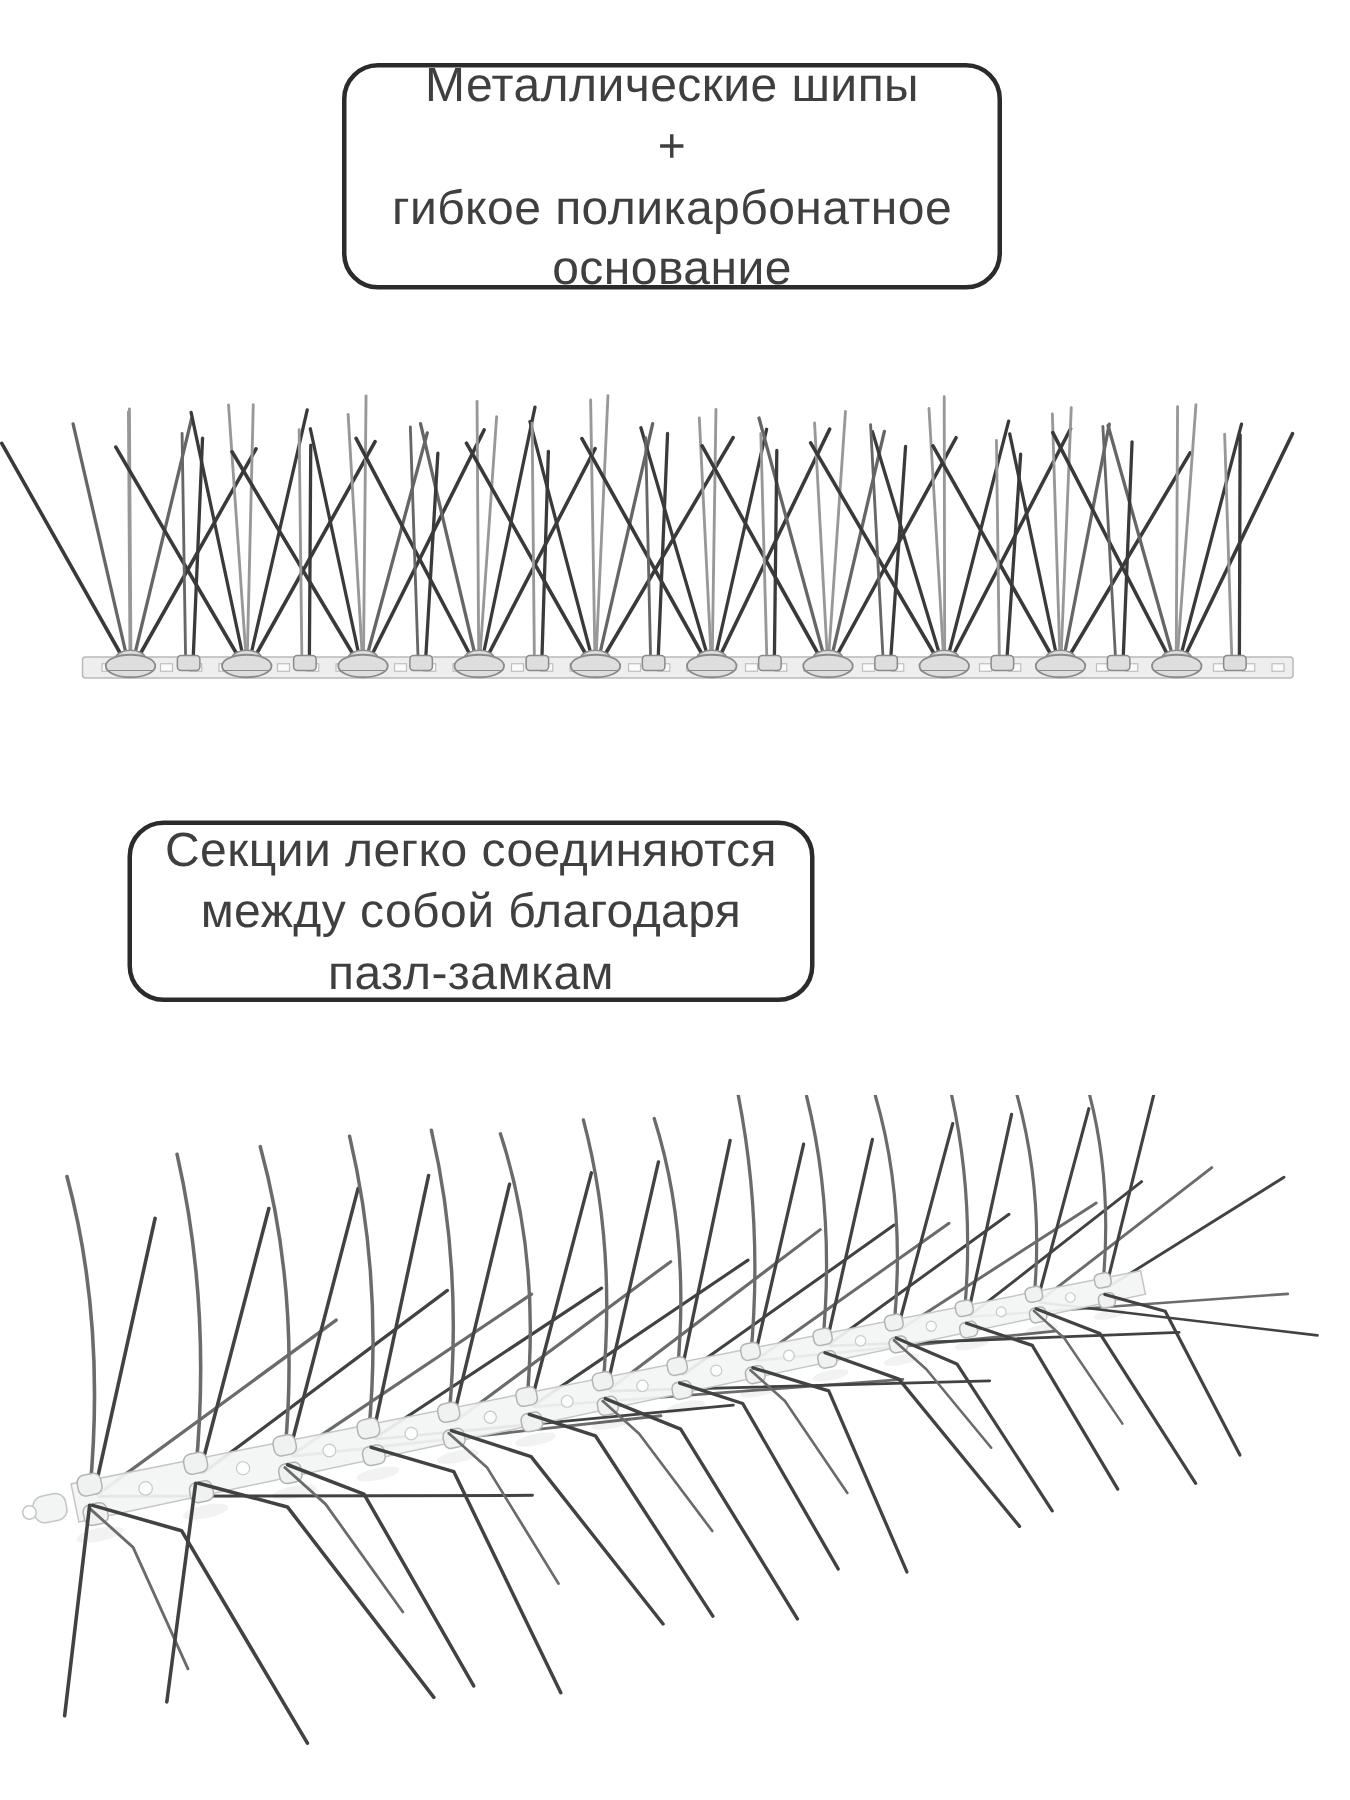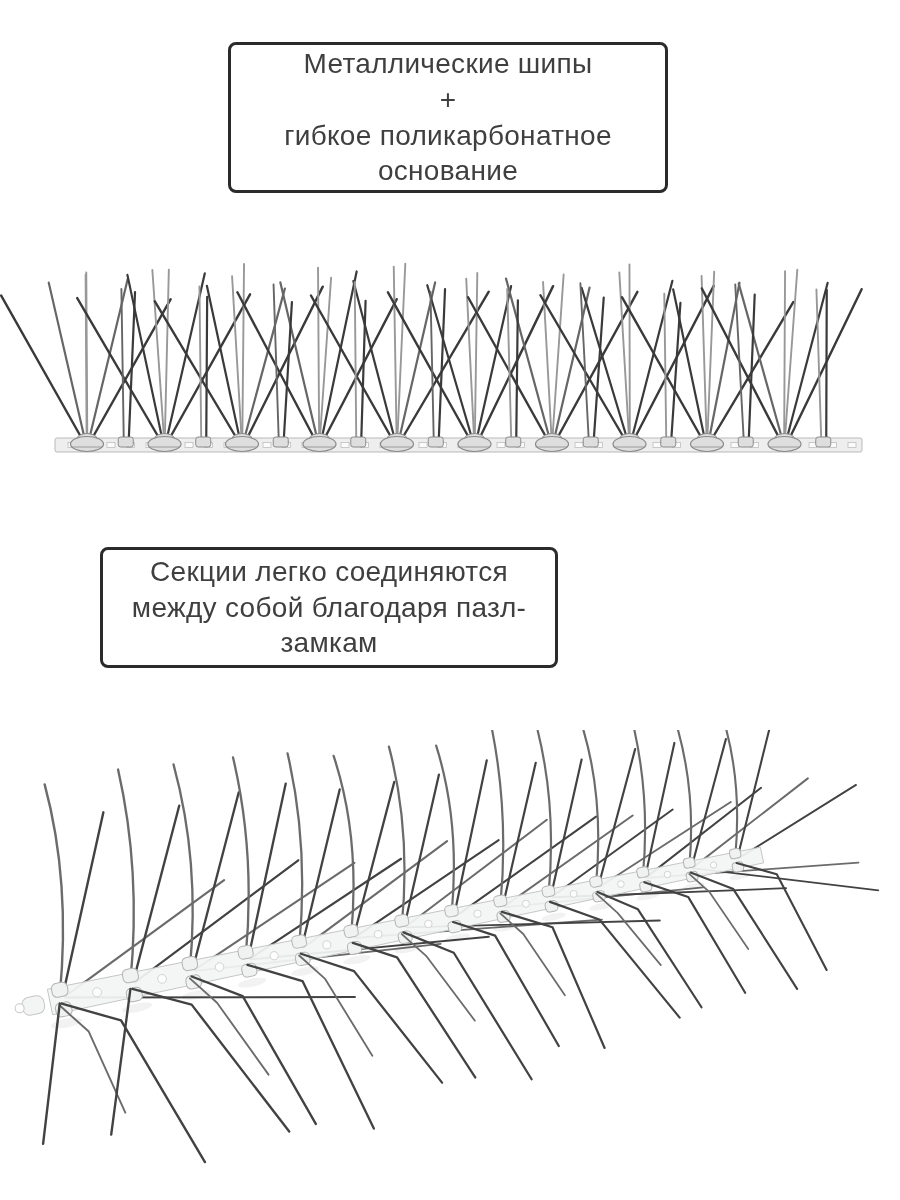--- a/index.html
+++ b/index.html
@@ -3,28 +3,28 @@
 <meta charset="utf-8">
 <style>
   html,body{margin:0;padding:0;}
   body{
     width:900px;height:1200px;background:#ffffff;position:relative;overflow:hidden;
     font-family:"Liberation Sans","DejaVu Sans",sans-serif;
   }
   .stage{position:absolute;inset:0;}
   .callout{
     position:absolute;box-sizing:border-box;
-    border:3px solid #2b2b2b;border-radius:8px;background:#ffffff;
+    border:3px solid #2b2b2b;border-radius:24px;background:#ffffff;
     display:flex;align-items:center;justify-content:flex-end;
-    text-align:center;color:#3f3f3f;font-size:28px;line-height:1.28;
+    text-align:center;color:#3f3f3f;font-size:32px;line-height:1.28;
     letter-spacing:.3px;padding:6px 14px;
   }
   .callout .txt{white-space:pre-line;}
   #callout-materials{left:228px;top:42px;width:440px;height:151px;}
-  #callout-locks{left:100px;top:547px;width:458px;height:121px;}
+  #callout-locks{left:85px;top:547px;width:458px;height:121px;}
   svg.fig{position:absolute;display:block;}
   #fig-top{left:0;top:253px;}
   #fig-bottom{left:0;top:730px;}
 </style>
 </head>
 <body>
 
 <div class="stage">
 
   <div class="callout" id="callout-materials">

